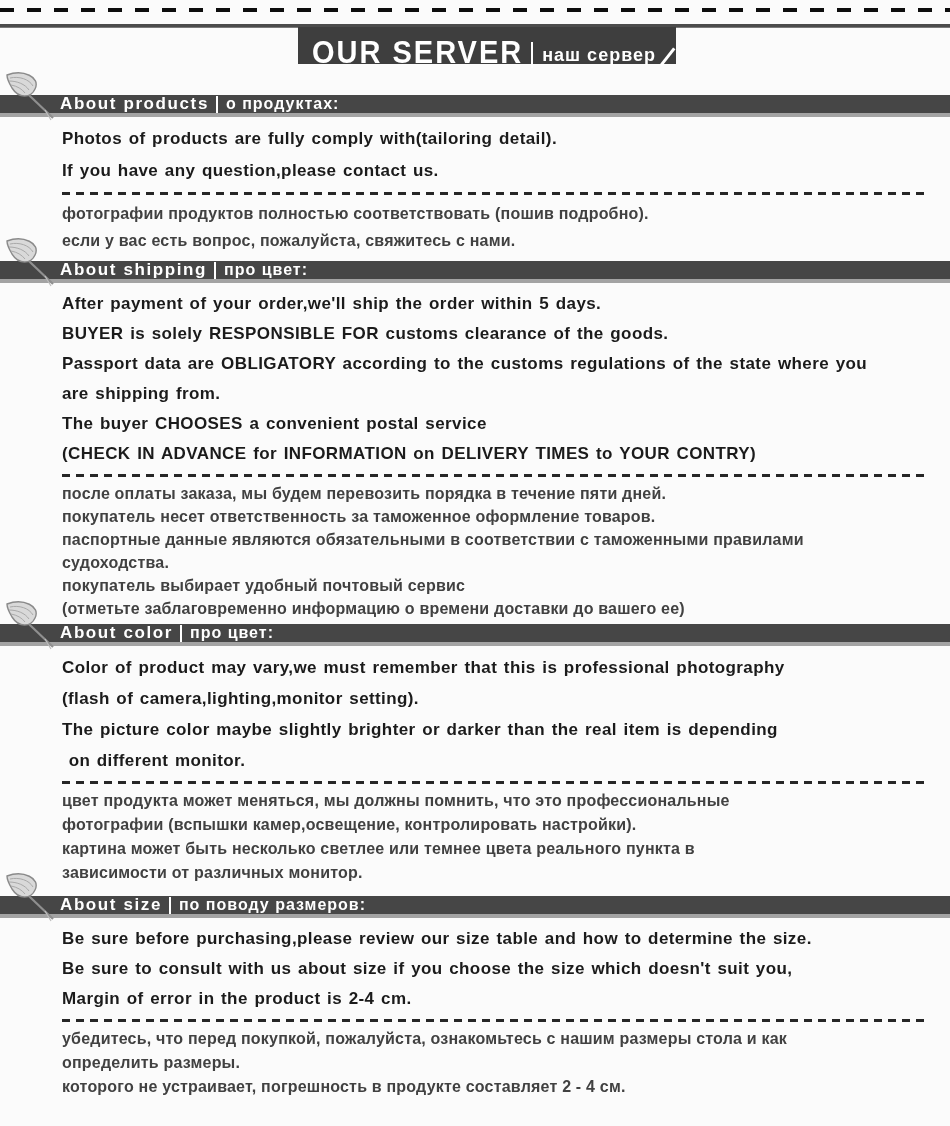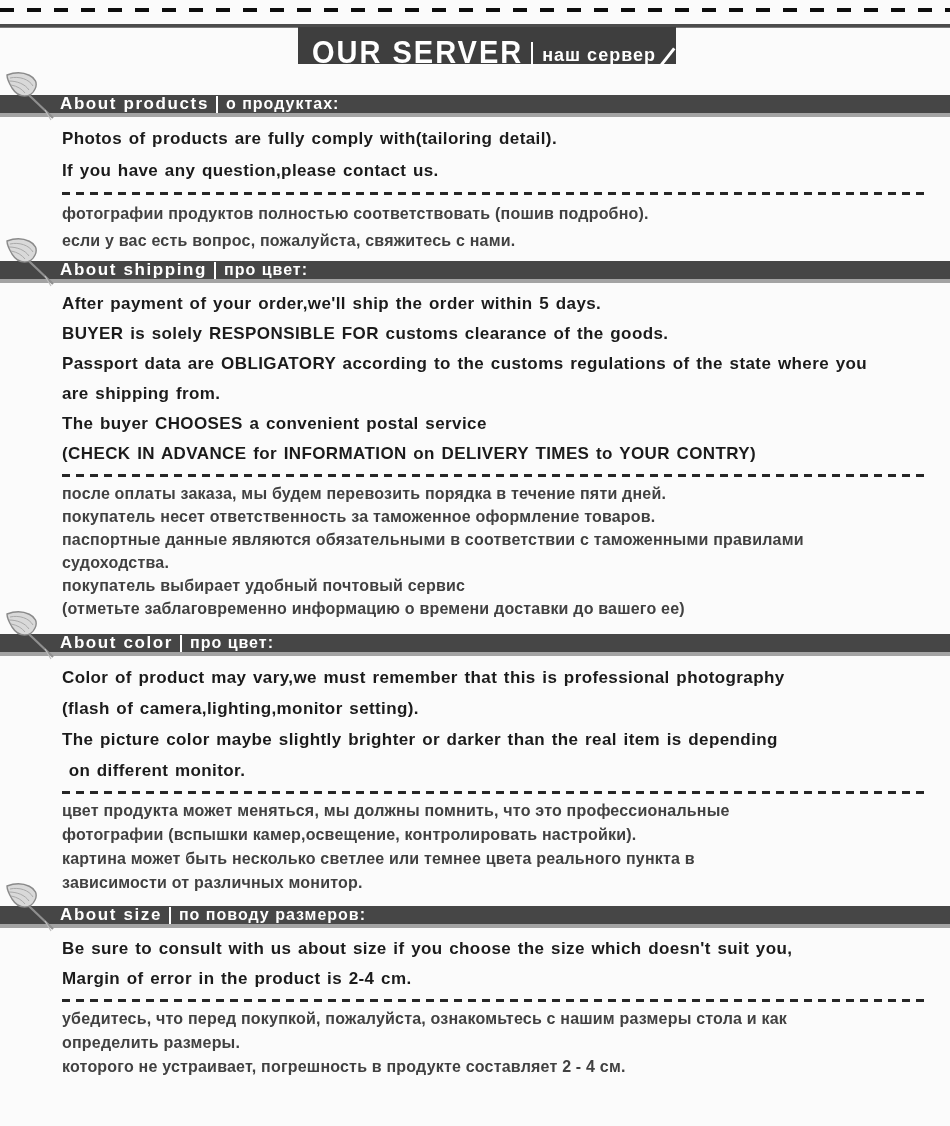--- a/index.html
+++ b/index.html
@@ -49,21 +49,21 @@
     background:repeating-linear-gradient(to right,var(--dash) 0 8px,transparent 8px 14px);
   }
   .ru-lines{margin:3px 10px 0 62px;color:var(--text-ru);font-size:16px;font-weight:bold;letter-spacing:.2px}
   
   .s-products{margin-top:31px}
   .s-products .en-lines .line{line-height:32px}
   .s-products .ru-lines .line{line-height:27px}
   .s-shipping{margin-top:7px}
   .s-shipping .en-lines .line{line-height:30px}
   .s-shipping .ru-lines .line{line-height:23px}
-  .s-color{margin-top:14px}
+  .s-color{margin-top:4px}
   .s-color .en-lines .line{line-height:31px}
   .s-color .ru-lines .line{line-height:24px}
   .s-size{margin-top:11px}
   .s-size .en-lines .line{line-height:30px}
   .s-size .ru-lines .line{line-height:24px}
 </style>
 </head>
 <body>
 
 <div class="page">
@@ -165,20 +165,21 @@
         <line x1="10" y1="6" x2="52" y2="46" stroke="#8f8f8f" stroke-width="2.2"></line>
         <path d="M6 3 C 22 -3, 40 5, 34 17 C 30 26, 18 27, 11 16 C 8 11, 6 6, 6 3 Z" fill="#d9d9d9" stroke="#8a8a8a" stroke-width="1.4"></path>
         <path d="M9 6 C 18 4, 28 7, 32 14 M8 9 C 16 9, 24 12, 28 18 M10 13 C 16 14, 21 17, 24 21" fill="none" stroke="#a9a9a9" stroke-width="1"></path>
         <line x1="44" y1="38" x2="50" y2="48" stroke="#bdbdbd" stroke-width="1.2"></line>
       </svg>
       <span class="h-en">About size</span>
       <span class="h-div"></span>
       <span class="h-ru">по поводу размеров:</span>
     </div>
     <div class="en-lines">
+          <div class="line">Be sure before purchasing,please review our size table and how to determine the size.</div>
           <div class="line">Be sure to consult with us about size if you choose the size which doesn't suit you,</div>
           <div class="line">Margin of error in the product is 2-4 cm.</div>
         </div>
     <div class="dashed"></div>
     <div class="ru-lines">
           <div class="line">убедитесь, что перед покупкой, пожалуйста, ознакомьтесь с нашим размеры стола и как</div>
           <div class="line">определить размеры.</div>
           <div class="line">которого не устраивает, погрешность в продукте составляет 2 - 4 см.</div>
         </div>
   </section>

